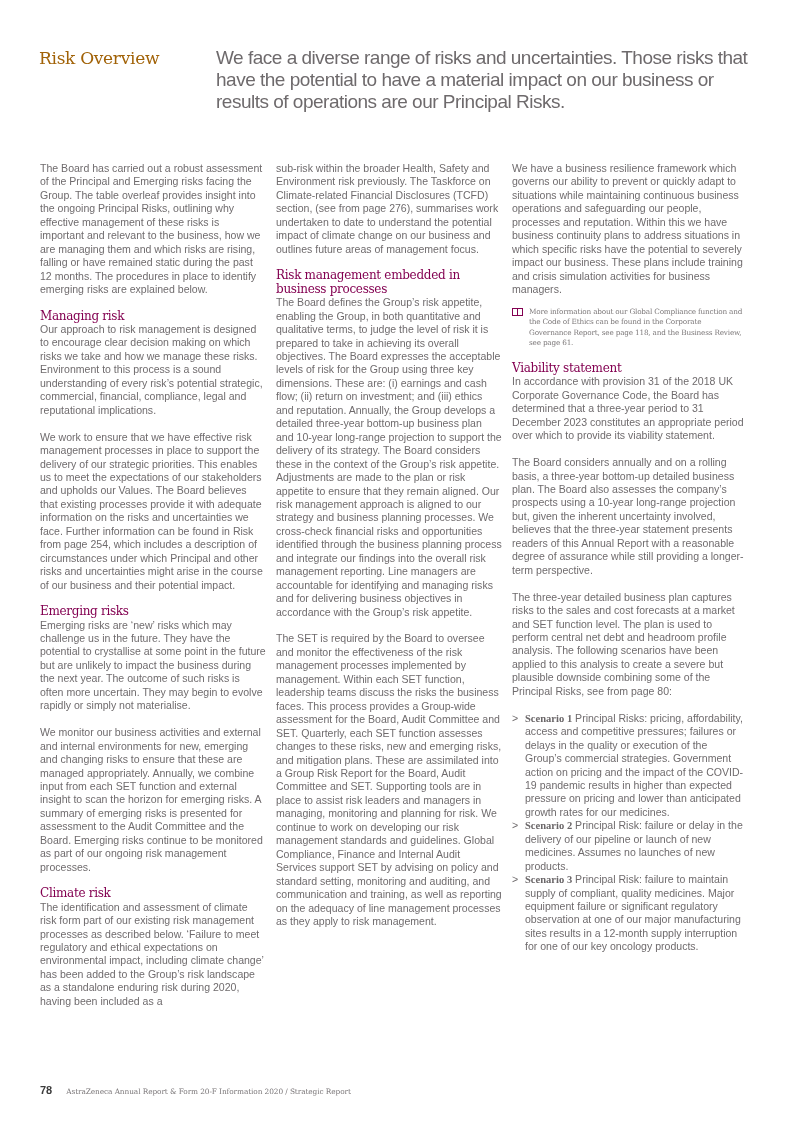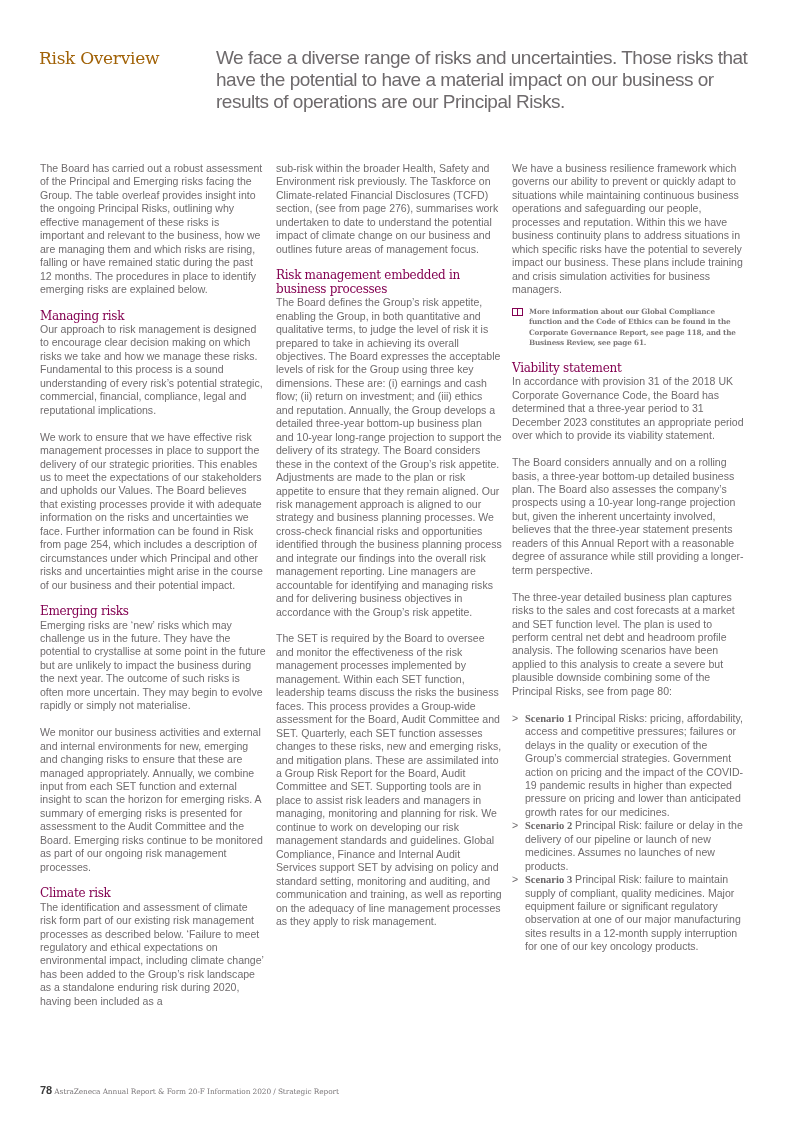--- a/index.html
+++ b/index.html
@@ -27,54 +27,53 @@
     .col p + p { margin-top: 13.45px; }
     .col h3 {
       margin: 13px 0 0 0; font-family: "DejaVu Serif", serif; font-weight: normal;
       font-size: 12px; line-height: 13.5px; color: #830051; letter-spacing: -0.3px;
     }
     .col h3 + p { margin-top: 0; }
     .note {
       margin: 10px 0 10px 0; position: relative; padding-left: 17px;
       font-family: "DejaVu Serif", serif; font-size: 7.3px; line-height: 10.6px; color: #7c7879;
       letter-spacing: -0.2px;
-      font-weight: bold;
     }
     .note .book-icon {
       position: absolute; left: 0; top: 1px; width: 11px; height: 8px;
       border: 1px solid #830051; box-sizing: border-box;
     }
     .note .book-icon::after {
       content: ""; position: absolute; left: 4px; top: 0; width: 0; height: 6px;
       border-left: 1px solid #830051;
     }
     .scen { list-style: none; margin: 13.45px 0 0 0; padding: 0; }
     .scen li { position: relative; padding-left: 13px; }
     .scen li .chev { position: absolute; left: 0; top: 0; }
     .scen li b { font-weight: bold; color: #6a6668; font-family: Liberation Serif, serif; }
     .footer {
       position: absolute; left: 40px; top: 1084px; white-space: nowrap;
       font-size: 8px; color: #7a7678;
     }
-    .footer .pg { font-family: "Liberation Sans", sans-serif; font-weight: bold; font-size: 11px; color: #3c3c3c; margin-right: 0; }
+    .footer .pg { font-family: "Liberation Sans", sans-serif; font-weight: bold; font-size: 11px; color: #3c3c3c; margin-right: 12px; }
     .footer .ref { font-family: "DejaVu Serif", serif; font-size: 7.4px; letter-spacing: -0.1px; }
   </style>
 </head>
 <body>
 
 <div class="page">
 
   <div class="section-title">Risk Overview</div>
   <div class="intro-head">We face a diverse range of risks and uncertainties. Those risks that have the potential to have a material impact on our business or results of operations are our Principal Risks.</div>
 
   <div class="col col1">
     <p>The Board has carried out a robust assessment of the Principal and Emerging risks facing the Group. The table overleaf provides insight into the ongoing Principal Risks, outlining why effective management of these risks is important and relevant to the business, how we are managing them and which risks are rising, falling or have remained static during the past 12 months. The procedures in place to identify emerging risks are explained below.</p>
 
     <h3>Managing risk</h3>
-    <p>Our approach to risk management is designed to encourage clear decision making on which risks we take and how we manage these risks. Fundamental to this process is a sound understanding of every risk’s potential strategic, commercial, financial, compliance, legal and reputational implications.</p>
+    <p>Our approach to risk management is designed to encourage clear decision making on which risks we take and how we manage these risks. Environment to this process is a sound understanding of every risk’s potential strategic, commercial, financial, compliance, legal and reputational implications.</p>
     <p>We work to ensure that we have effective risk management processes in place to support the delivery of our strategic priorities. This enables us to meet the expectations of our stakeholders and upholds our Values. The Board believes that existing processes provide it with adequate information on the risks and uncertainties we face. Further information can be found in Risk from page 254, which includes a description of circumstances under which Principal and other risks and uncertainties might arise in the course of our business and their potential impact.</p>
 
     <h3>Emerging risks</h3>
     <p>Emerging risks are ‘new’ risks which may challenge us in the future. They have the potential to crystallise at some point in the future but are unlikely to impact the business during the next year. The outcome of such risks is often more uncertain. They may begin to evolve rapidly or simply not materialise.</p>
     <p>We monitor our business activities and external and internal environments for new, emerging and changing risks to ensure that these are managed appropriately. Annually, we combine input from each SET function and external insight to scan the horizon for emerging risks. A summary of emerging risks is presented for assessment to the Audit Committee and the Board. Emerging risks continue to be monitored as part of our ongoing risk management processes.</p>
 
     <h3>Climate risk</h3>
     <p>The identification and assessment of climate risk form part of our existing risk management processes as described below. ‘Failure to meet regulatory and ethical expectations on environmental impact, including climate change’ has been added to the Group’s risk landscape as a standalone enduring risk during 2020, having been included as a</p>
   </div>
 

